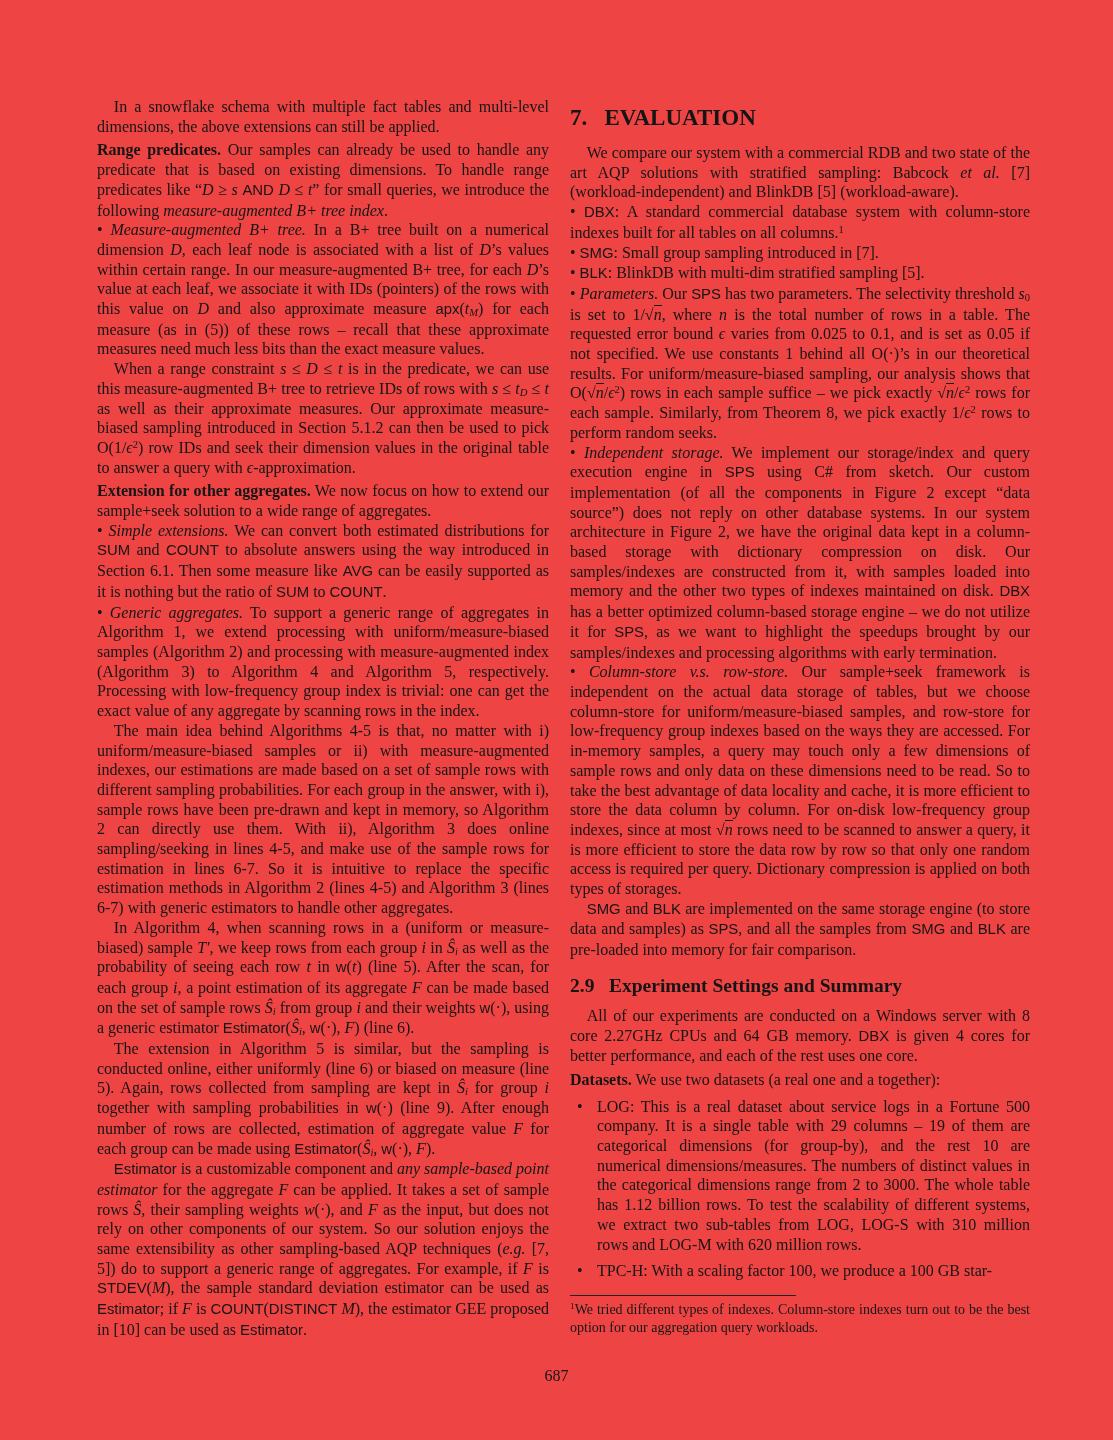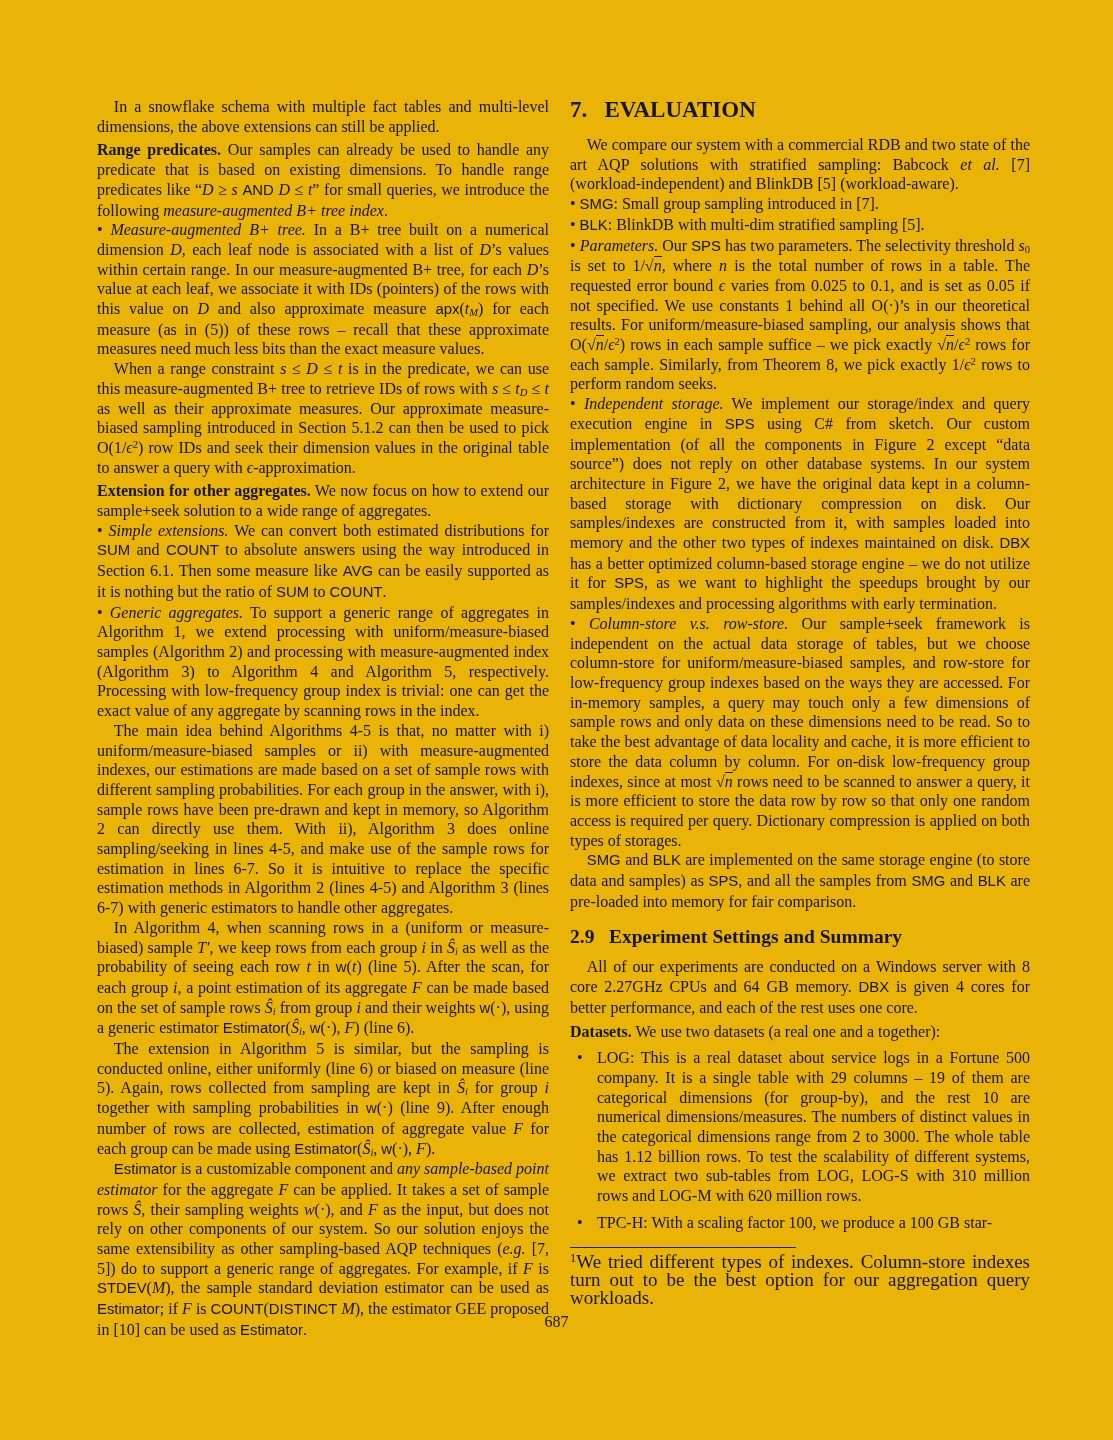--- a/index.html
+++ b/index.html
@@ -1,40 +1,40 @@
 <!DOCTYPE html>
 <html><head>
 <meta charset="utf-8">
 <style>
   html,body{margin:0;padding:0;background:#ffffff;}
   .page{
     position:relative;
     width:1113px;height:1440px;
-    background:#eab308;
+    background:#ef4444;
     font-family:"Liberation Serif",serif;
     color:#151515;
     font-size:16px;
     line-height:19.7px;
     overflow:hidden;
   }
   .col{position:absolute;top:97px;width:452px;}
   .col-left{left:97px;}
-  .col-right{left:570px;width:460px;}
+  .col-right{left:570px;width:460px;margin-top:8px;}
 
   .p{text-align:justify;}
   .p.ind{text-indent:1.05em;}
   .p.lead{margin-top:4px;}
   .h1{font-size:23px;font-weight:bold;line-height:26px;margin:0 0 12px 0;}
   .h2{font-size:19.5px;font-weight:bold;line-height:23px;margin:14px 0 9px 0;}
   .hn{margin-right:0.75em;}
   .li{position:relative;padding-left:27px;text-align:justify;margin-top:7px;}
   .bullet{position:absolute;left:7px;}
   .fnrule{width:226px;border-top:1.4px solid #222;margin:14px 0 5px 0;}
-  .fn{font-size:19px;line-height:18.4px;text-align:justify;}
-  .footer{position:absolute;top:1312px;left:0;width:1113px;text-align:center;font-size:16px;}
+  .fn{font-size:14px;line-height:18.4px;text-align:justify;}
+  .footer{position:absolute;top:1366px;left:0;width:1113px;text-align:center;font-size:16px;}
 
   .b{font-weight:bold;}
   .i{font-style:italic;}
   .m{font-style:italic;}
   .sf{font-family:"Liberation Sans",sans-serif;font-size:0.93em;}
   .sup{font-size:0.66em;vertical-align:0.5em;line-height:0;}
   .sub{font-size:0.66em;vertical-align:-0.18em;line-height:0;}
   .subi{font-size:0.66em;vertical-align:-0.18em;line-height:0;font-style:italic;}
   .ov{border-top:1px solid #151515;}
 </style>
@@ -51,20 +51,21 @@
       <div class="p"><span>• </span><span class="i">Simple extensions.</span><span> We can convert both estimated distributions for </span><span class="sf">SUM</span><span> and </span><span class="sf">COUNT</span><span> to absolute answers using the way introduced in Section 6.1. Then some measure like </span><span class="sf">AVG</span><span> can be easily supported as it is nothing but the ratio of </span><span class="sf">SUM</span><span> to </span><span class="sf">COUNT</span><span>.</span></div>
       <div class="p"><span>• </span><span class="i">Generic aggregates.</span><span> To support a generic range of aggregates in Algorithm 1, we extend processing with uniform/measure-biased samples (Algorithm 2) and processing with measure-augmented index (Algorithm 3) to Algorithm 4 and Algorithm 5, respectively. Processing with low-frequency group index is trivial: one can get the exact value of any aggregate by scanning rows in the index.</span></div>
       <div class="p ind"><span>The main idea behind Algorithms 4-5 is that, no matter with i) uniform/measure-biased samples or ii) with measure-augmented indexes, our estimations are made based on a set of sample rows with different sampling probabilities. For each group in the answer, with i), sample rows have been pre-drawn and kept in memory, so Algorithm 2 can directly use them. With ii), Algorithm 3 does online sampling/seeking in lines 4-5, and make use of the sample rows for estimation in lines 6-7. So it is intuitive to replace the specific estimation methods in Algorithm 2 (lines 4-5) and Algorithm 3 (lines 6-7) with generic estimators to handle other aggregates.</span></div>
       <div class="p ind"><span>In Algorithm 4, when scanning rows in a (uniform or measure-biased) sample </span><span class="m">T′</span><span>, we keep rows from each group </span><span class="m">i</span><span> in </span><span class="m">Ŝ</span><span class="subi">i</span><span> as well as the probability of seeing each row </span><span class="m">t</span><span> in </span><span class="sf">w</span><span>(</span><span class="m">t</span><span>) (line 5). After the scan, for each group </span><span class="m">i</span><span>, a point estimation of its aggregate </span><span class="m">F</span><span> can be made based on the set of sample rows </span><span class="m">Ŝ</span><span class="subi">i</span><span> from group </span><span class="m">i</span><span> and their weights </span><span class="sf">w</span><span>(·), using a generic estimator </span><span class="sf">Estimator</span><span>(</span><span class="m">Ŝ</span><span class="subi">i</span><span>, </span><span class="sf">w</span><span>(·), </span><span class="m">F</span><span>) (line 6).</span></div>
       <div class="p ind"><span>The extension in Algorithm 5 is similar, but the sampling is conducted online, either uniformly (line 6) or biased on measure (line 5). Again, rows collected from sampling are kept in </span><span class="m">Ŝ</span><span class="subi">i</span><span> for group </span><span class="m">i</span><span> together with sampling probabilities in </span><span class="sf">w</span><span>(·) (line 9). After enough number of rows are collected, estimation of aggregate value </span><span class="m">F</span><span> for each group can be made using </span><span class="sf">Estimator</span><span>(</span><span class="m">Ŝ</span><span class="subi">i</span><span>, </span><span class="sf">w</span><span>(·), </span><span class="m">F</span><span>).</span></div>
       <div class="p ind"><span class="sf">Estimator</span><span> is a customizable component and </span><span class="i">any sample-based point estimator</span><span> for the aggregate </span><span class="m">F</span><span> can be applied. It takes a set of sample rows </span><span class="m">Ŝ</span><span>, their sampling weights </span><span class="m">w</span><span>(·), and </span><span class="m">F</span><span> as the input, but does not rely on other components of our system. So our solution enjoys the same extensibility as other sampling-based AQP techniques (</span><span class="i">e.g.</span><span> [7, 5]) do to support a generic range of aggregates. For example, if </span><span class="m">F</span><span> is </span><span class="sf">STDEV</span><span>(</span><span class="m">M</span><span>), the sample standard deviation estimator can be used as </span><span class="sf">Estimator</span><span>; if </span><span class="m">F</span><span> is </span><span class="sf">COUNT</span><span>(</span><span class="sf">DISTINCT</span><span> </span><span class="m">M</span><span>), the estimator GEE proposed in [10] can be used as </span><span class="sf">Estimator</span><span>.</span></div>
     </div>
   <div class="col col-right">
       <div class="h1"><span class="hn">7.</span><span>EVALUATION</span></div>
       <div class="p ind"><span>We compare our system with a commercial RDB and two state of the art AQP solutions with stratified sampling: Babcock </span><span class="i">et al.</span><span> [7] (workload-independent) and BlinkDB [5] (workload-aware).</span></div>
+      <div class="p"><span>• </span><span class="sf">DBX</span><span>: A standard commercial database system with column-store indexes built for all tables on all columns.</span><span class="sup">1</span></div>
       <div class="p"><span>• </span><span class="sf">SMG</span><span>: Small group sampling introduced in [7].</span></div>
       <div class="p"><span>• </span><span class="sf">BLK</span><span>: BlinkDB with multi-dim stratified sampling [5].</span></div>
       <div class="p"><span>• </span><span class="i">Parameters.</span><span> Our </span><span class="sf">SPS</span><span> has two parameters. The selectivity threshold </span><span class="m">s</span><span class="sub">0</span><span> is set to 1/</span><span>√</span><span class="m ov">n</span><span>, where </span><span class="m">n</span><span> is the total number of rows in a table. The requested error bound </span><span class="m">ϵ</span><span> varies from 0.025 to 0.1, and is set as 0.05 if not specified. We use constants 1 behind all O(·)’s in our theoretical results. For uniform/measure-biased sampling, our analysis shows that O(</span><span>√</span><span class="m ov">n</span><span>/</span><span class="m">ϵ</span><span class="sup">2</span><span>) rows in each sample suffice – we pick exactly </span><span>√</span><span class="m ov">n</span><span>/</span><span class="m">ϵ</span><span class="sup">2</span><span> rows for each sample. Similarly, from Theorem 8, we pick exactly 1/</span><span class="m">ϵ</span><span class="sup">2</span><span> rows to perform random seeks.</span></div>
       <div class="p"><span>• </span><span class="i">Independent storage.</span><span> We implement our storage/index and query execution engine in </span><span class="sf">SPS</span><span> using C# from sketch. Our custom implementation (of all the components in Figure 2 except “data source”) does not reply on other database systems. In our system architecture in Figure 2, we have the original data kept in a column-based storage with dictionary compression on disk. Our samples/indexes are constructed from it, with samples loaded into memory and the other two types of indexes maintained on disk. </span><span class="sf">DBX</span><span> has a better optimized column-based storage engine – we do not utilize it for </span><span class="sf">SPS</span><span>, as we want to highlight the speedups brought by our samples/indexes and processing algorithms with early termination.</span></div>
       <div class="p"><span>• </span><span class="i">Column-store v.s. row-store.</span><span> Our sample+seek framework is independent on the actual data storage of tables, but we choose column-store for uniform/measure-biased samples, and row-store for low-frequency group indexes based on the ways they are accessed. For in-memory samples, a query may touch only a few dimensions of sample rows and only data on these dimensions need to be read. So to take the best advantage of data locality and cache, it is more efficient to store the data column by column. For on-disk low-frequency group indexes, since at most </span><span>√</span><span class="m ov">n</span><span> rows need to be scanned to answer a query, it is more efficient to store the data row by row so that only one random access is required per query. Dictionary compression is applied on both types of storages.</span></div>
       <div class="p ind"><span class="sf">SMG</span><span> and </span><span class="sf">BLK</span><span> are implemented on the same storage engine (to store data and samples) as </span><span class="sf">SPS</span><span>, and all the samples from </span><span class="sf">SMG</span><span> and </span><span class="sf">BLK</span><span> are pre-loaded into memory for fair comparison.</span></div>
       <div class="h2"><span class="hn">2.9</span><span>Experiment Settings and Summary</span></div>
       <div class="p ind"><span>All of our experiments are conducted on a Windows server with 8 core 2.27GHz CPUs and 64 GB memory. </span><span class="sf">DBX</span><span> is given 4 cores for better performance, and each of the rest uses one core.</span></div>
       <div class="p lead"><span class="b">Datasets.</span><span> We use two datasets (a real one and a together):</span></div>
       <div class="li"><span class="bullet">•</span><span>LOG: This is a real dataset about service logs in a Fortune 500 company. It is a single table with 29 columns – 19 of them are categorical dimensions (for group-by), and the rest 10 are numerical dimensions/measures. The numbers of distinct values in the categorical dimensions range from 2 to 3000. The whole table has 1.12 billion rows. To test the scalability of different systems, we extract two sub-tables from LOG, LOG-S with 310 million rows and LOG-M with 620 million rows.</span></div>

